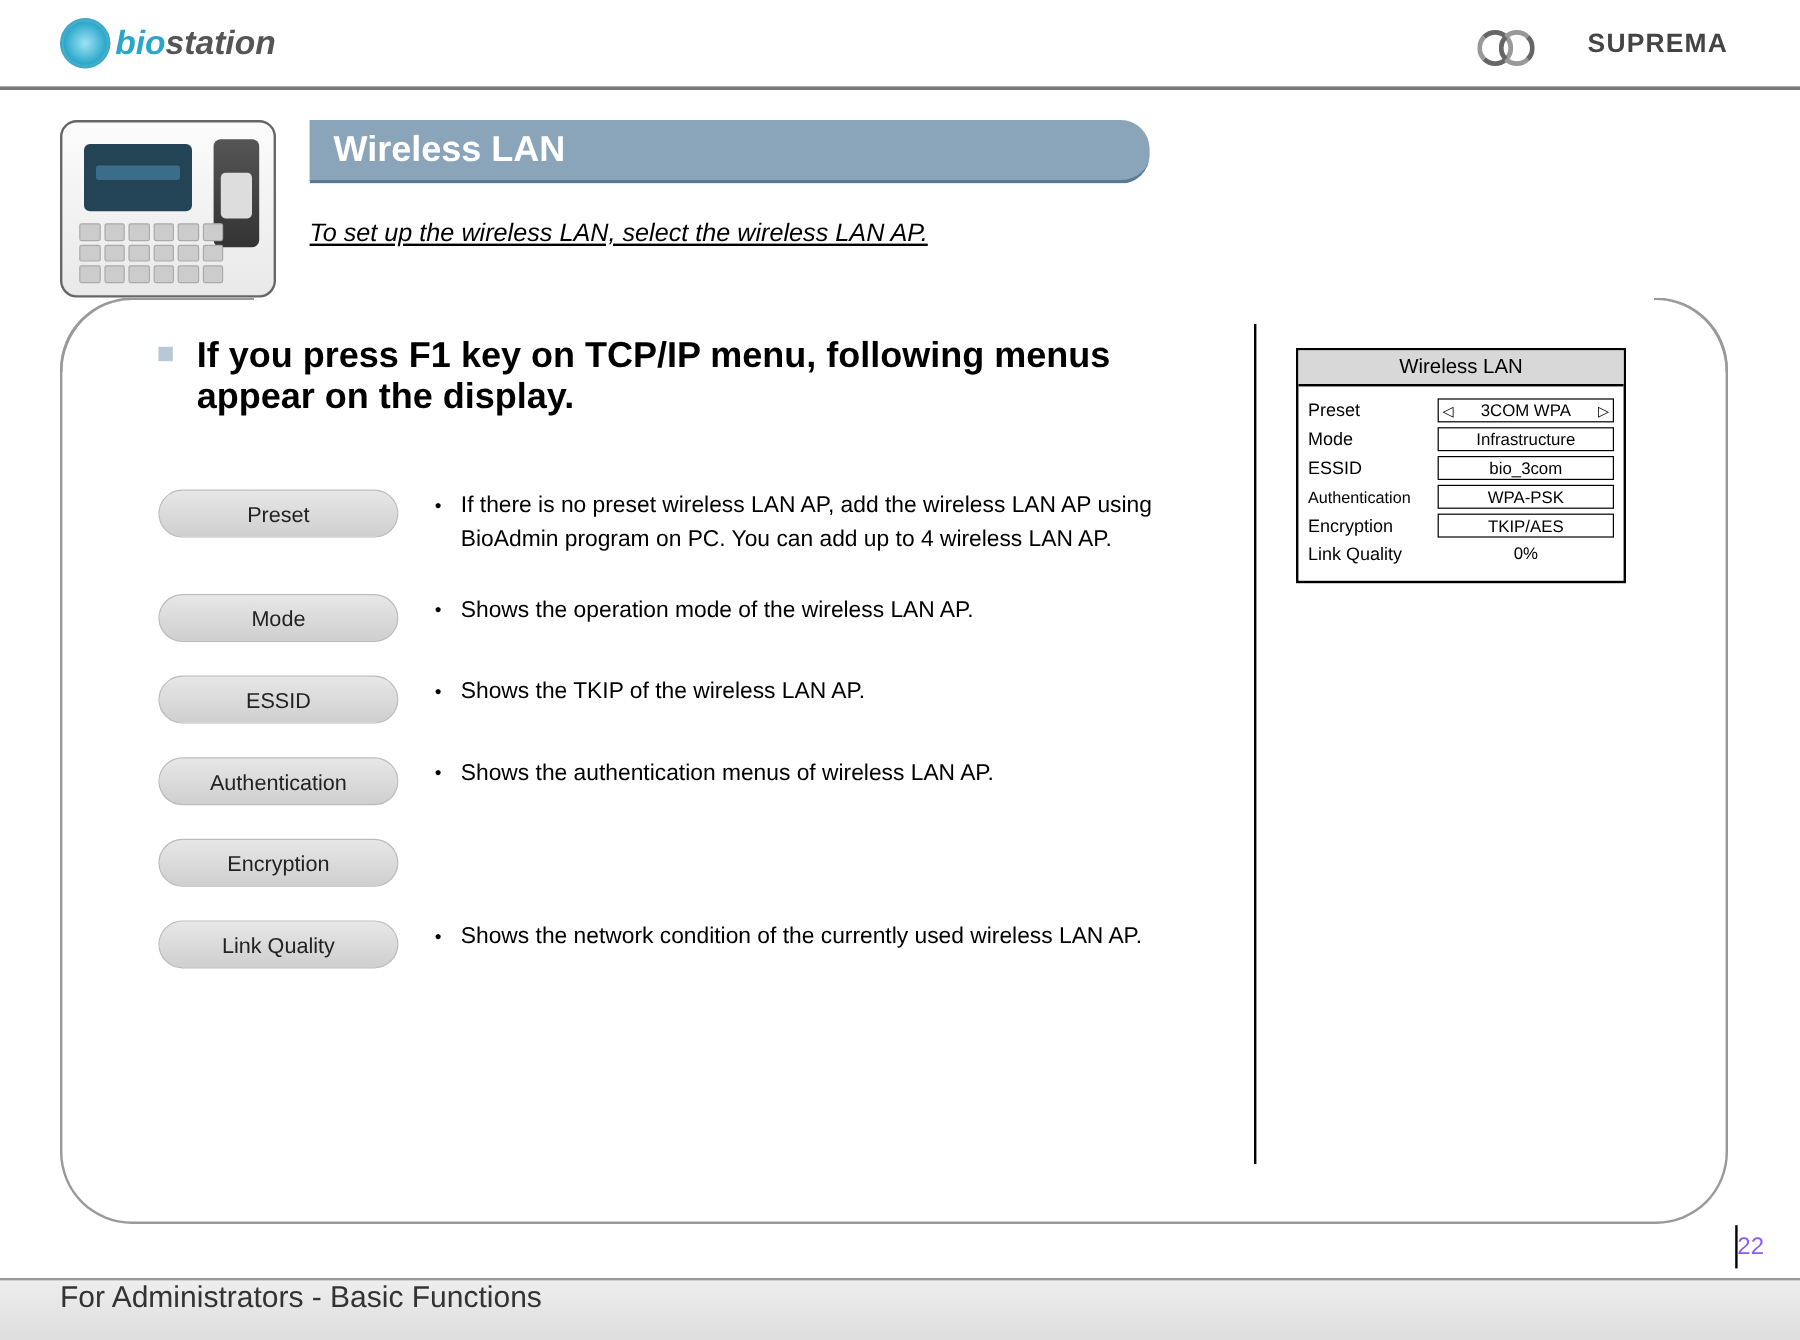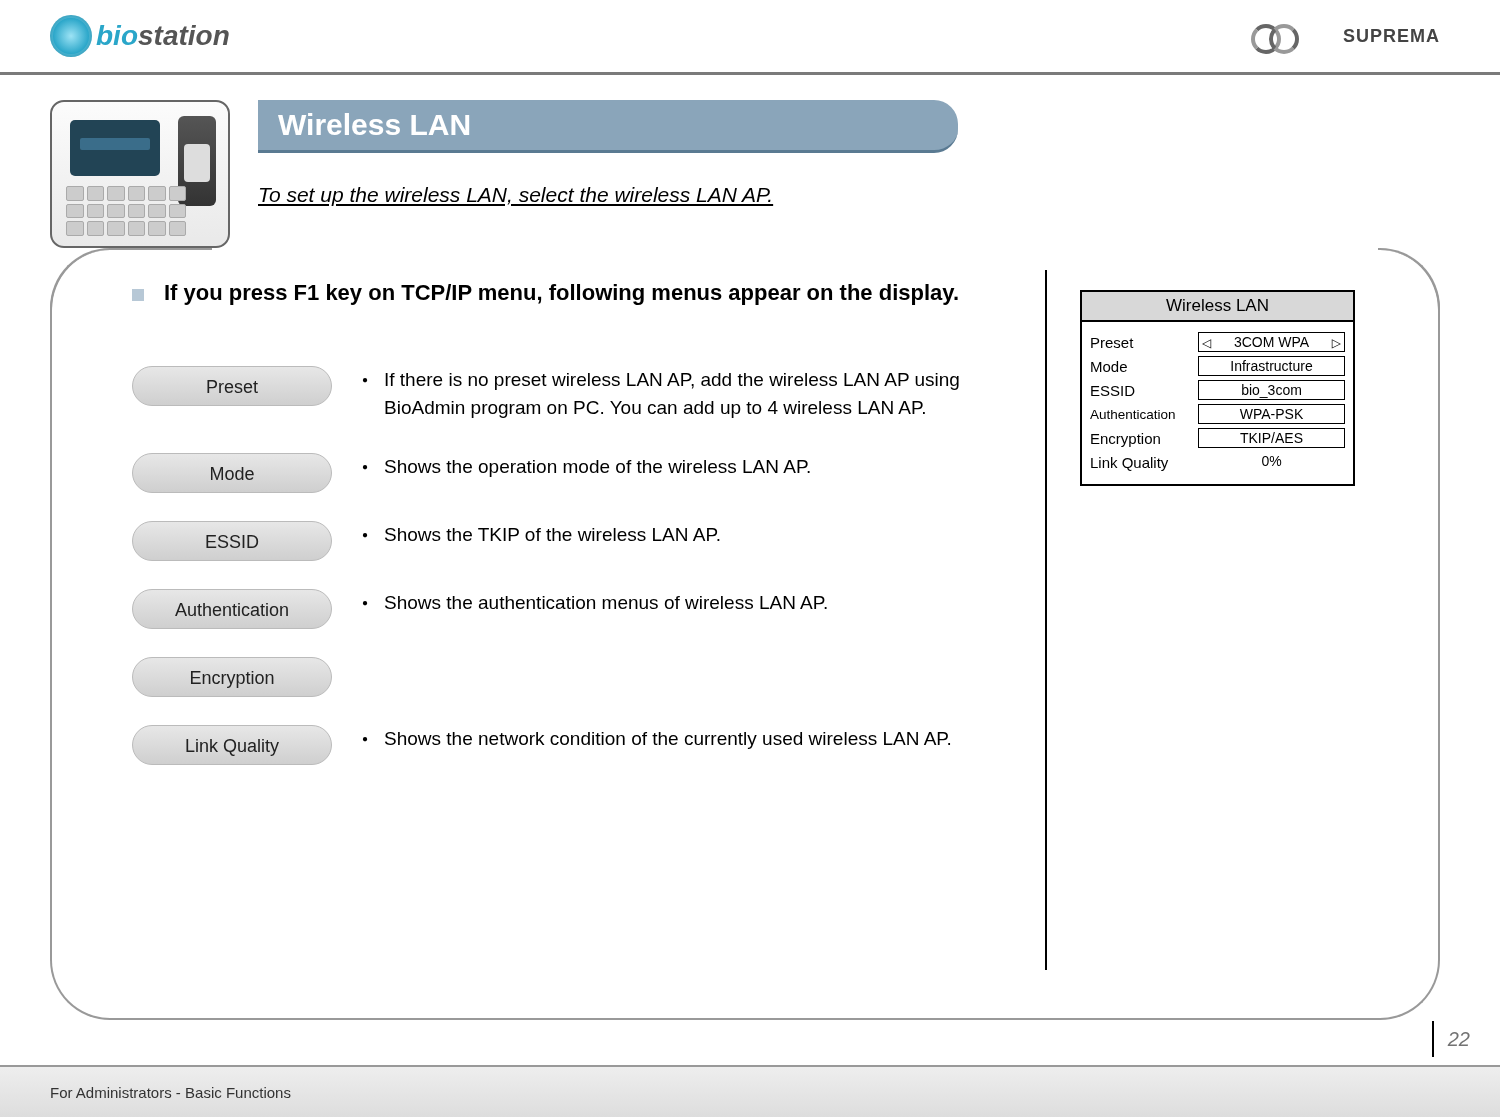--- a/index.html
+++ b/index.html
@@ -35,23 +35,23 @@
     border-radius: 50%;
     background: radial-gradient(circle at 50% 50%, #9de3f5 0%, #2aa6c9 60%, #0b6e8a 100%);
     margin-right: 4px;
     position: relative;
     box-shadow: inset 0 0 0 3px #fff2;
   }
   .logo-left .b { color:#2aa6c9; }
   .logo-left .rest { color:#555; }
   .logo-right {
     display: flex;
-    align-items: center;
+    align-items: flex-end;
     font-weight: bold;
-    font-size: 18px;
+    font-size: 22px;
     color: #444;
     letter-spacing: 1px;
     gap: 36px;
   }
   .logo-right .inf {
     width: 48px; height: 24px; margin-right: 8px; position: relative;
   }
   .logo-right .inf::before, .logo-right .inf::after {
     content:""; position:absolute; width:22px; height:22px; border:4px solid #888;
     border-radius:50%; top:0;
@@ -132,21 +132,21 @@
   
   .panel::before, .panel::after {
     content:""; position:absolute; top:-2px; width:60px; height:60px;
     border-top:2px solid #999;
   }
   .panel::before { left:-2px; border-left:2px solid #999; border-top-left-radius:60px; width:160px;}
   .panel::after  { right:-2px; border-right:2px solid #999; border-top-right-radius:60px; width:60px;}
 
   .intro {
     display:flex; align-items:flex-start; gap:20px;
-    font-size:22px; font-weight:bold; color:#000;
+    font-size:30px; font-weight:bold; color:#000;
     max-width: 860px;
     margin-top: 10px;
   }
   .intro .sq { width:12px; height:12px; background:#b7c8d6; margin-top:9px; flex-shrink:0; }
 
   .content-row { display:flex; margin-top:60px; }
   .items-col { width:960px; }
   .item-row { display:flex; align-items:flex-start; margin-bottom:28px; gap:30px; }
   .pill {
     width:200px; height:40px; line-height:40px;
@@ -185,28 +185,28 @@
   .screen-mock .val .arrL, .screen-mock .val .arrR { position:absolute; top:1px; font-size:12px; }
   .screen-mock .val .arrL { left:3px; }
   .screen-mock .val .arrR { right:3px; }
 
   
   .footer {
     position:absolute; left:0; bottom:0; width:100%;
     border-top:2px solid #999;
     background:linear-gradient(#eee,#ddd);
     height:52px;
-    display:flex; justify-content:space-between; align-items:center;
+    display:flex; justify-content:space-between; 
     padding:0 60px 0 50px;
-    font-size:15px; color:#333;
+    font-size:25px; color:#333;
   }
   .pagenum {
     position:absolute; right:30px; bottom:60px;
-    font-size:20px; color:#737373;
-    border-left:2px solid #000; padding-left:14px; height:36px; line-height:36px;font-style:italic;
+    font-size:20px; color:#8b5cf6;
+    border-left:2px solid #000; height:36px; line-height:36px;
   }
 </style>
 </head>
 <body>
 
 <div class="header">
   <div class="logo-left">
     <span class="bio-swirl"></span>
     <span class="b">bio</span>
       <span class="rest">station</span>

